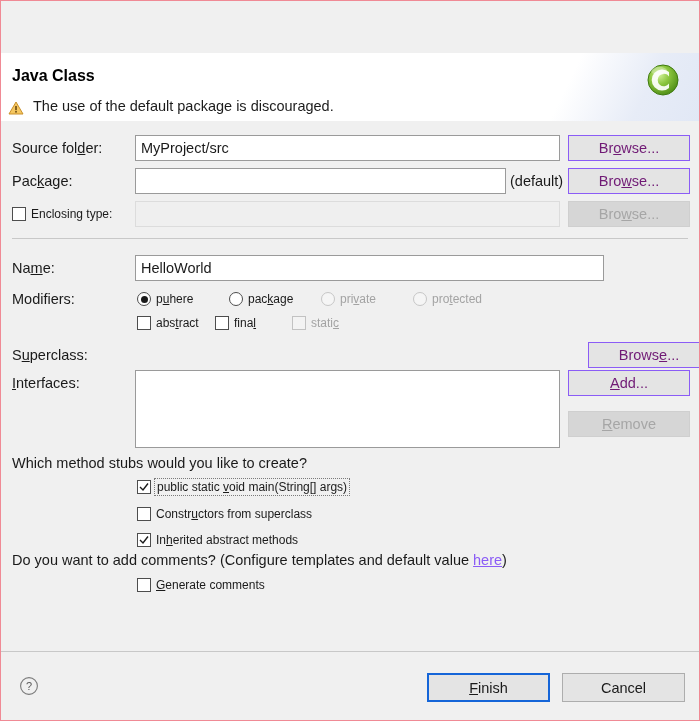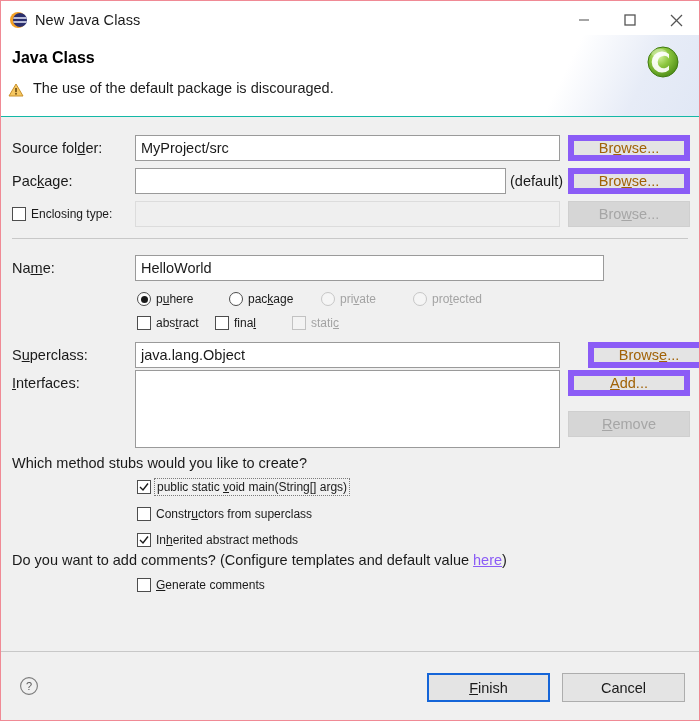--- a/index.html
+++ b/index.html
@@ -79,21 +79,21 @@
     display: flex;
     align-items: center;
     justify-content: center;
     color: #5a5a5a;
   }
   .win-btn svg { display: block; }
 
   
   .header {
     position: absolute;
-    left: 0; top: 34px;
+    left: 0; top: 52px;
     width: 100%;
     height: 82px;
     background: #ffffff;
     border-bottom: 1px solid #14b8a6;
     box-sizing: border-box;
     overflow: hidden;
   }
   .header-sheen {
     position: absolute;
     right: -30px; top: -46px;
@@ -174,23 +174,23 @@
     box-sizing: border-box;
     background: #ffffff;
     border: 1px solid #9a9a9a;
   }
 
   .btn {
     position: absolute;
     box-sizing: border-box;
     height: 26px;
     background: #e4e4e4;
-    border: 6px solid #8b5cf6;
-    font-size: 14.5px;
-    color: #a16207;
+    border: 1px solid #8b5cf6;
+    font-size: 14.5px;
+    color: #701a75;
     display: flex;
     align-items: center;
     justify-content: center;
     white-space: nowrap;
   }
   .btn.disabled {
     background: #d6d6d6;
     border: 1px solid #cfcfcf;
     color: #a6a6a6;
   }
@@ -291,49 +291,20 @@
   .fbtn.default {
     border: 2px solid #1565d8;
     background: #e4e4e4;
   }
 </style>
 </head>
 <body>
 
 <div class="dialog">
 
-  <div class="titlebar">
-    <div class="title-icon">
-      <div class="ring"></div>
-      <div class="ball">
-          <div class="b1"></div>
-          <div class="b2"></div>
-        </div>
-    </div>
-    <div class="title-text">New Java Class</div>
-
-    <div class="win-controls">
-      <div class="win-btn">
-        <svg width="12" height="12" viewBox="0 0 12 12">
-            <line x1="1" y1="6" x2="11" y2="6" stroke="#6a6a6a" stroke-width="1.2"></line>
-          </svg>
-      </div>
-      <div class="win-btn">
-        <svg width="12" height="12" viewBox="0 0 12 12">
-            <rect x="1" y="1" width="10" height="10" fill="none" stroke="#555" stroke-width="1.3"></rect>
-          </svg>
-      </div>
-      <div class="win-btn">
-        <svg width="13" height="13" viewBox="0 0 13 13">
-            <line x1="1" y1="1" x2="12" y2="12" stroke="#555" stroke-width="1.3"></line>
-            <line x1="12" y1="1" x2="1" y2="12" stroke="#555" stroke-width="1.3"></line>
-          </svg>
-      </div>
-    </div>
-  </div>
 
   <div class="header">
     <div class="header-sheen"></div>
     <div class="header-title">Java Class</div>
     <div class="header-msg-row">
       <span class="warn-icon">
         <svg width="16" height="16" viewBox="0 0 16 16">
           <path d="M8 2 L15 14 L1 14 Z" fill="#f5c761" stroke="#c9902a" stroke-width="1"></path>
           <rect x="7.2" y="6" width="1.6" height="4.2" fill="#6b4a10"></rect>
           <rect x="7.2" y="11" width="1.6" height="1.6" fill="#6b4a10"></rect>
@@ -403,20 +374,23 @@
 
     <div class="sep" style="top:117px;"></div>
 
     <div class="row" style="top:134px;">
       <span class="label"><span>Na</span><u>m</u><span>e:</span></span>
       <div class="tfield" style="left:134px; width:469px;">
           <span>HelloWorld</span>
         </div>
     </div>
 
+    <div class="row" style="top:165px;">
+      <span class="label">Modifiers:</span>
+    </div>
     <div class="optrow" style="left:136px; top:165px; height:26px;">
       <span class="opt" style="width:92px; margin-right:0;">
         <span class="rb">
             <span class="dot"></span>
           </span>
         <span class="txt"><span>p</span><u>u</u><span>here</span></span>
       </span>
       <span class="opt" style="width:92px; margin-right:0;">
         <span class="rb"></span>
         <span class="txt"><span>pac</span><u>k</u><span>age</span></span>
@@ -440,23 +414,20 @@
         <span class="txt"><span>fina</span><u>l</u><span></span></span>
       </span>
       <span class="opt dim" style="margin-right:0;">
         <span class="cb disabled"></span>
         <span class="txt"><span>stati</span><u>c</u><span></span></span>
       </span>
     </div>
 
     <div class="row" style="top:221px;">
       <span class="label"><span>S</span><u>u</u><span>perclass:</span></span>
-      <div class="tfield" style="left:134px; width:425px;">
-          <span>java.lang.Object</span>
-        </div>
       <div class="btn" style="left:567px; width:122px;margin-left:20px;">
           <span>Brows</span>
           <u>e</u>
           <span>...</span>
         </div>
     </div>
 
     <div class="row" style="top:249px;">
       <span class="label"><span></span><u>I</u><span>nterfaces:</span></span>
     </div>

